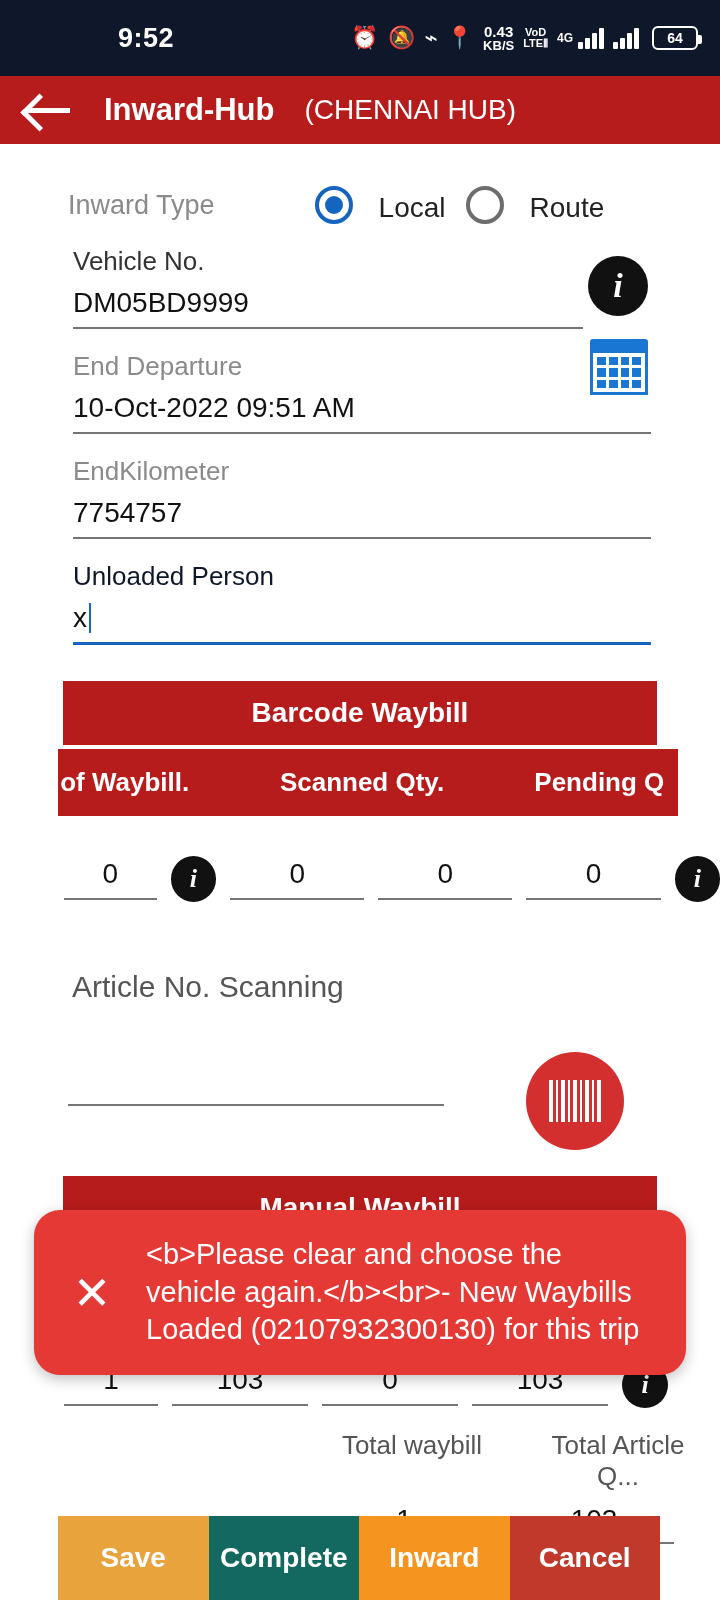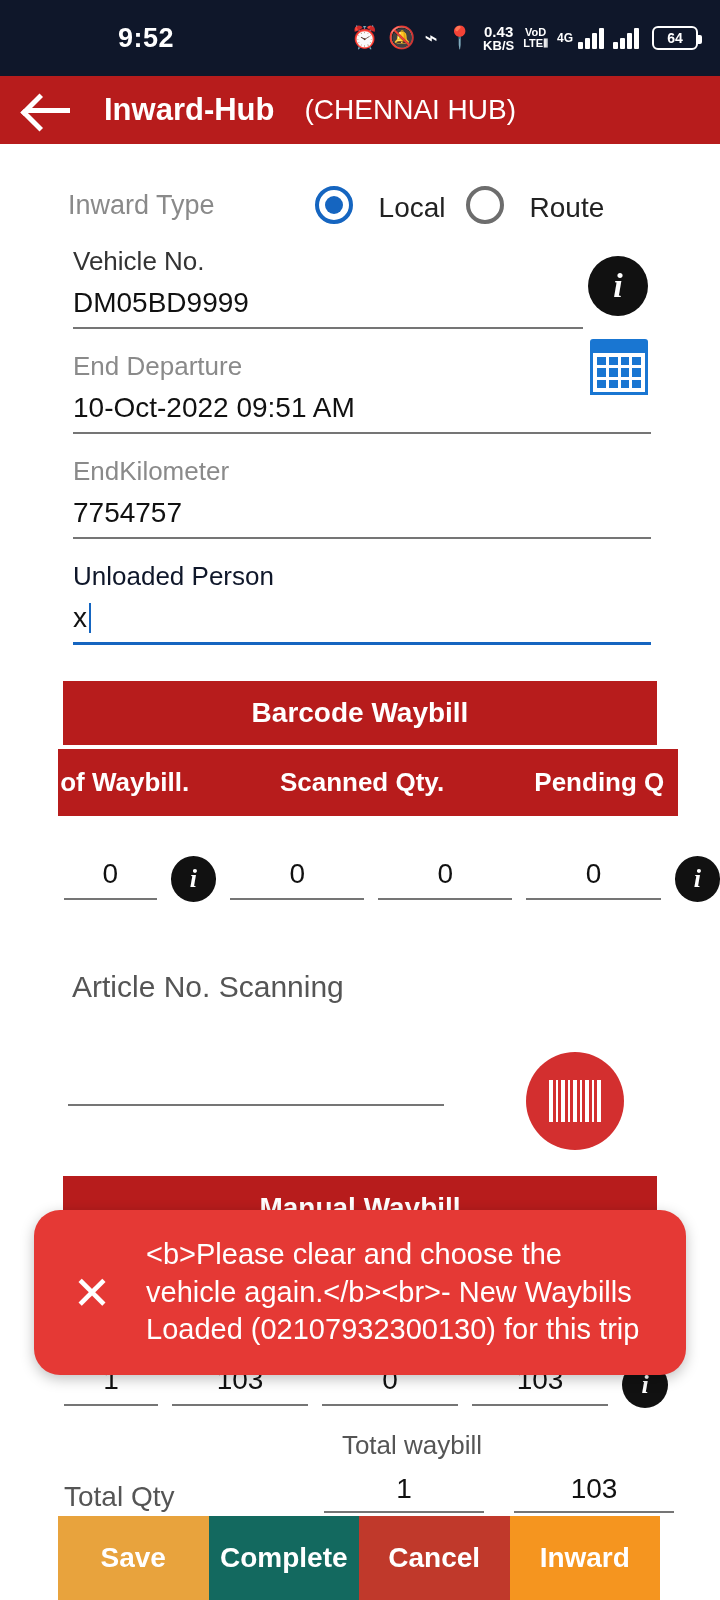--- a/index.html
+++ b/index.html
@@ -395,34 +395,35 @@
     <div class="manual-row">
       <div class="qty-cell">1</div>
       <div class="qty-cell wide">103</div>
       <div class="qty-cell wide">0</div>
       <div class="qty-cell wide">103</div>
       <div class="badge-sm">i</div>
     </div>
     <div class="totals-sub">
       <div class="c1"></div>
       <div class="c2">Total waybill</div>
+      <div class="c3">Total Article Q...</div>
     </div>
     <div class="totals-row">
       <div class="tl">Total Qty</div>
       <div class="tv">1</div>
       <div class="tv">103</div>
     </div>
 
   </div>
 
   <div class="toast">
     <div class="toast-close">✕</div>
     <div class="toast-msg">&lt;b&gt;Please clear and choose the vehicle again.&lt;/b&gt;&lt;br&gt;- New Waybills Loaded (02107932300130) for this trip</div>
   </div>
 
   <div class="bottombar">
     <div class="btn btn-save">Save</div>
     <div class="btn btn-complete">Complete</div>
+    <div class="btn btn-inward">Inward</div>
     <div class="btn btn-cancel">Cancel</div>
-    <div class="btn btn-inward">Inward</div>
   </div>
 
 </div>
 
 </body></html>

